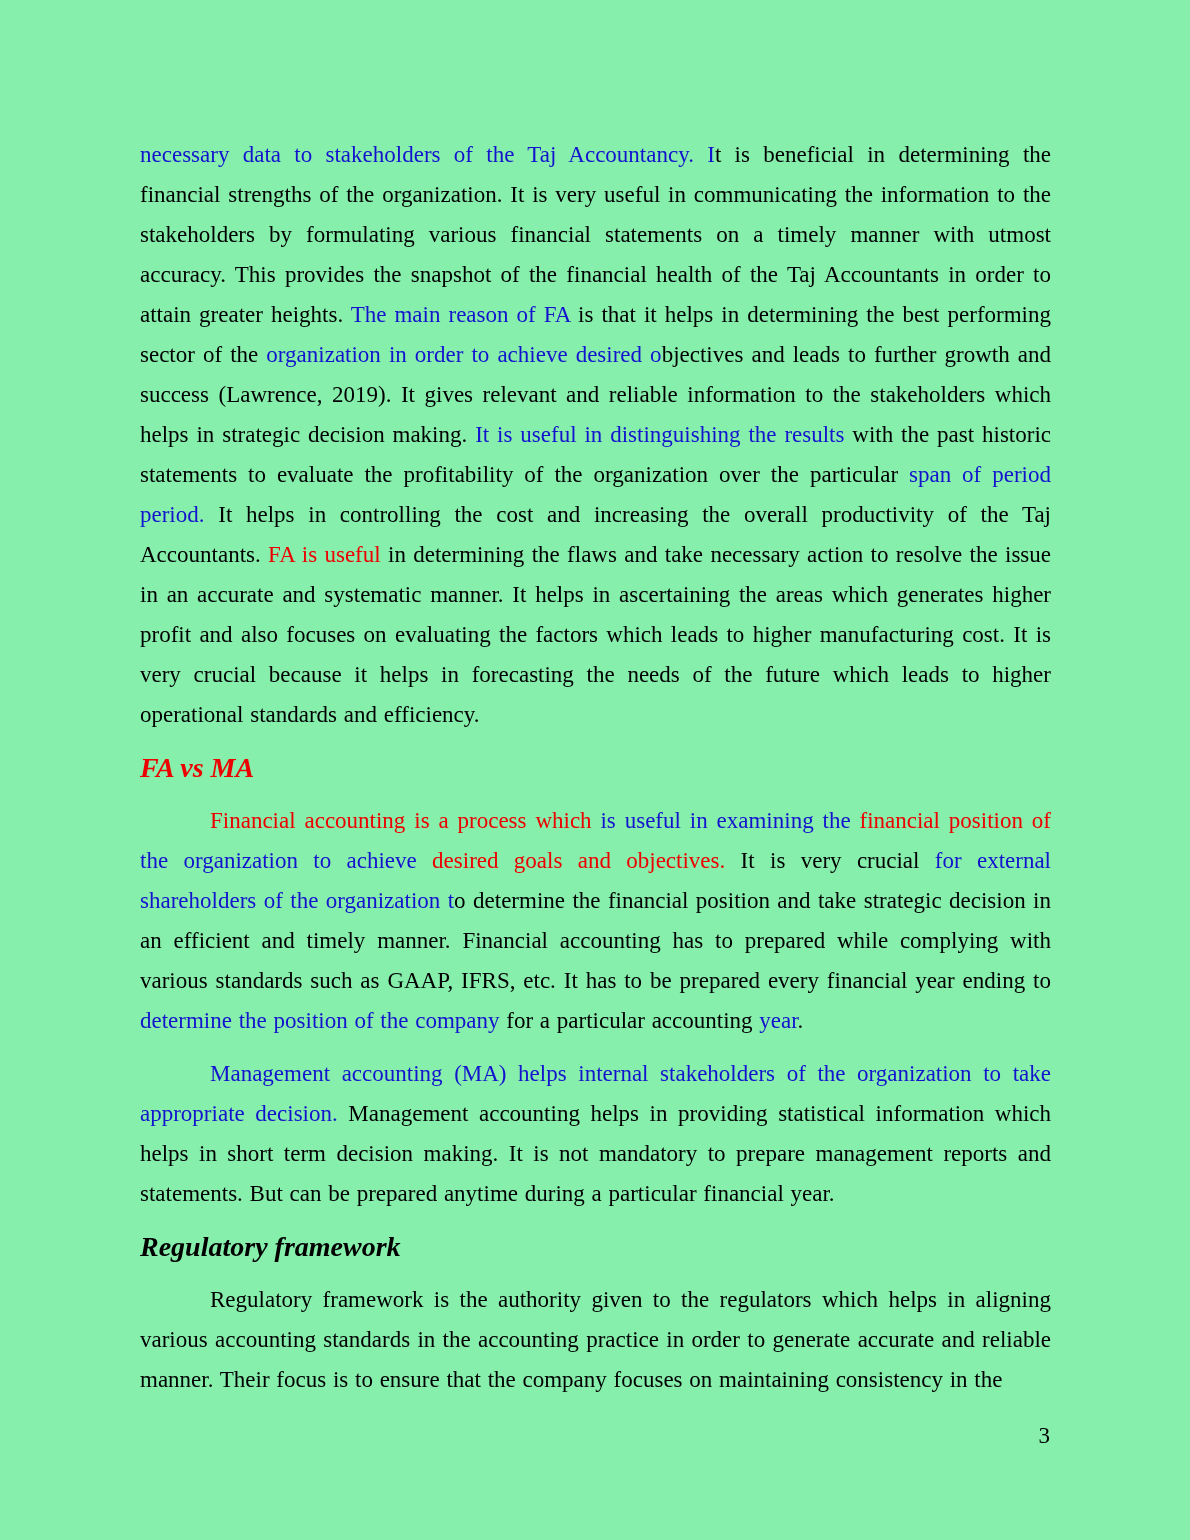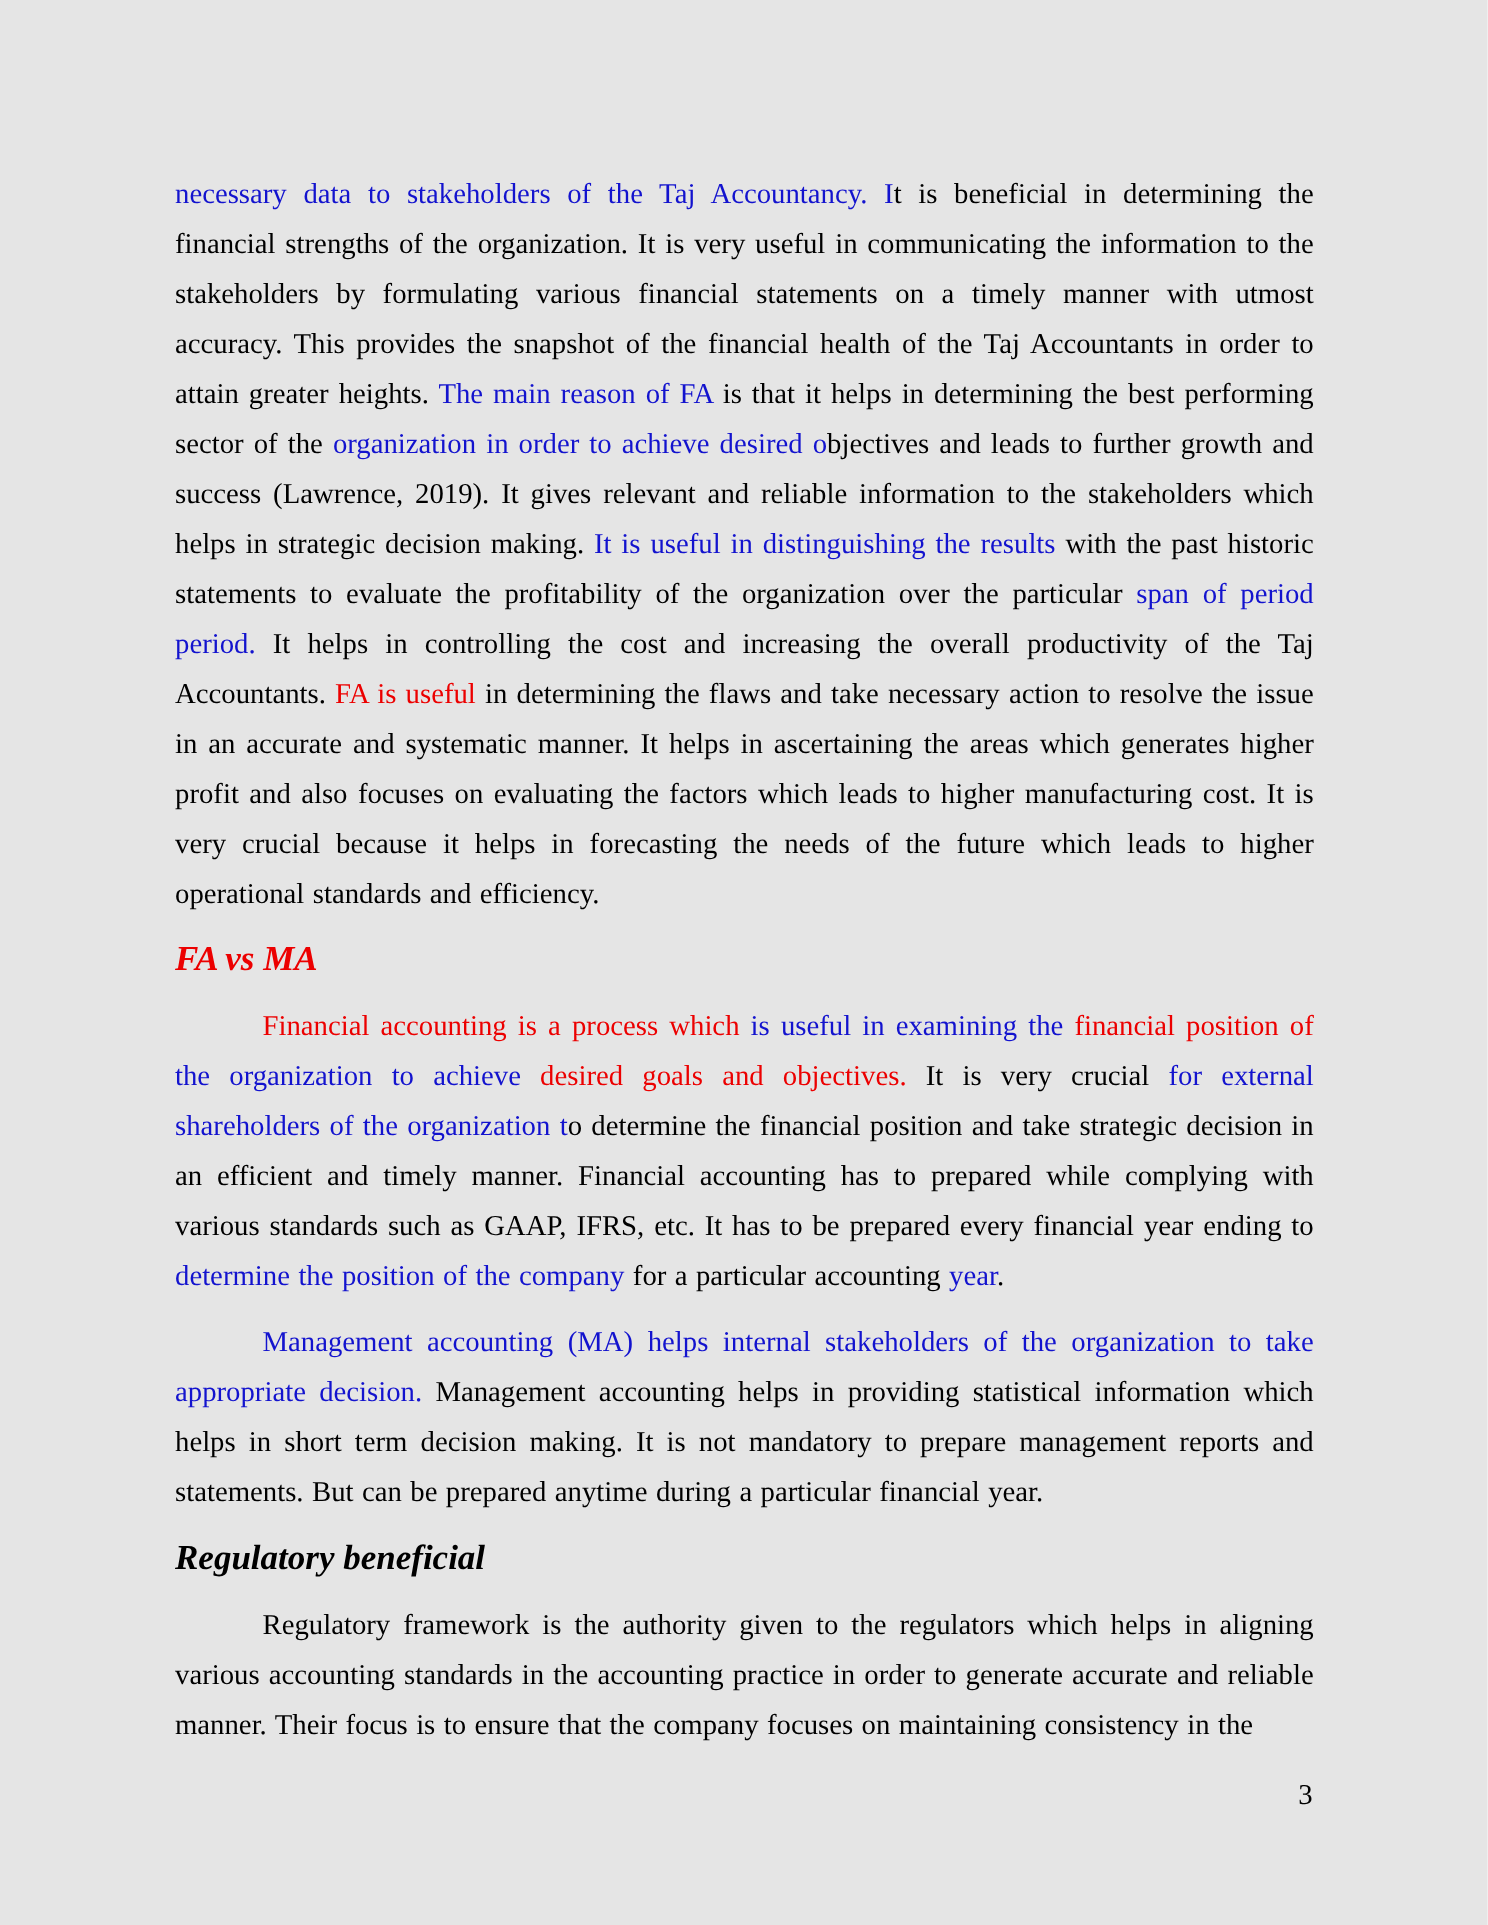--- a/index.html
+++ b/index.html
@@ -8,21 +8,21 @@
     width: 1190px;
     height: 1540px;
     position: relative;
     overflow: hidden;
     font-family: "Liberation Serif", serif;
     color: #000000;
   }
   .page {
     position: absolute;
     inset: 0;
-    background: #e5e5e5;
+    background: #86efac;
   }
   .content {
     position: absolute;
     left: 140px;
     top: 135px;
     width: 911px;
   }
   .para {
     font-size: 23px;
     line-height: 40px;
@@ -53,20 +53,20 @@
   <div class="content">
 
     <p class="para"><span style="color: rgb(19, 19, 206);">necessary data to stakeholders of the Taj Accountancy. I</span><span style="color: rgb(0, 0, 0);">t is beneficial in determining the financial strengths of the organization. It is very useful in communicating the information to the stakeholders by formulating various financial statements on a timely manner with utmost accuracy. This provides the snapshot of the financial health of the Taj Accountants in order to attain greater heights. </span><span style="color: rgb(19, 19, 206);">The main reason of FA</span><span style="color: rgb(0, 0, 0);"> is that it helps in determining the best performing sector of the </span><span style="color: rgb(19, 19, 206);">organization in order to achieve desired o</span><span style="color: rgb(0, 0, 0);">bjectives and leads to further growth and success (Lawrence, 2019). It gives relevant and reliable information to the stakeholders which helps in strategic decision making. </span><span style="color: rgb(19, 19, 206);">It is useful in distinguishing the results</span><span style="color: rgb(0, 0, 0);"> with the past historic statements to evaluate the profitability of the organization over the particular </span><span style="color: rgb(19, 19, 206);">span of period period.</span><span style="color: rgb(0, 0, 0);"> It helps in controlling the cost and increasing the overall productivity of the Taj Accountants. </span><span style="color: rgb(236, 0, 0);">FA is useful</span><span style="color: rgb(0, 0, 0);"> in determining the flaws and take necessary action to resolve the issue in an accurate and systematic manner. It helps in ascertaining the areas which generates higher profit and also focuses on evaluating the factors which leads to higher manufacturing cost. It is very crucial because it helps in forecasting the needs of the future which leads to higher operational standards and efficiency.</span></p>
 
     <h2 class="heading"><span style="color: rgb(236, 0, 0);">FA vs MA</span></h2>
 
     <p class="para indent"><span style="color: rgb(236, 0, 0);">Financial accounting is a process which </span><span style="color: rgb(19, 19, 206);">is useful in examining the </span><span style="color: rgb(236, 0, 0);">financial position of </span><span style="color: rgb(19, 19, 206);">the organization to achieve </span><span style="color: rgb(236, 0, 0);">desired goals and objectives.</span><span style="color: rgb(0, 0, 0);"> It is very crucial </span><span style="color: rgb(19, 19, 206);">for external shareholders of the organization t</span><span style="color: rgb(0, 0, 0);">o determine the financial position and take strategic decision in an efficient and timely manner. Financial accounting has to prepared while complying with various standards such as GAAP, IFRS, etc. It has to be prepared every financial year ending to </span><span style="color: rgb(19, 19, 206);">determine the position of the company</span><span style="color: rgb(0, 0, 0);"> for a particular accounting </span><span style="color: rgb(19, 19, 206);">year</span><span style="color: rgb(0, 0, 0);">.</span></p>
 
     <p class="para indent"><span style="color: rgb(19, 19, 206);">Management accounting (MA) helps internal stakeholders of the organization to take appropriate decision.</span><span style="color: rgb(0, 0, 0);"> Management accounting helps in providing statistical information which helps in short term decision making. It is not mandatory to prepare management reports and statements. But can be prepared anytime during a particular financial year.</span></p>
 
-    <h2 class="heading"><span style="color: rgb(0, 0, 0);">Regulatory beneficial</span></h2>
+    <h2 class="heading"><span style="color: rgb(0, 0, 0);">Regulatory framework</span></h2>
 
     <p class="para indent"><span style="color: rgb(0, 0, 0);">Regulatory framework is the authority given to the regulators which helps in aligning various accounting standards in the accounting practice in order to generate accurate and reliable manner. Their focus is to ensure that the company focuses on maintaining consistency in the</span></p>
 
   </div>
 
   <div class="page-number">3</div>
 </div>
 
 </body></html>

